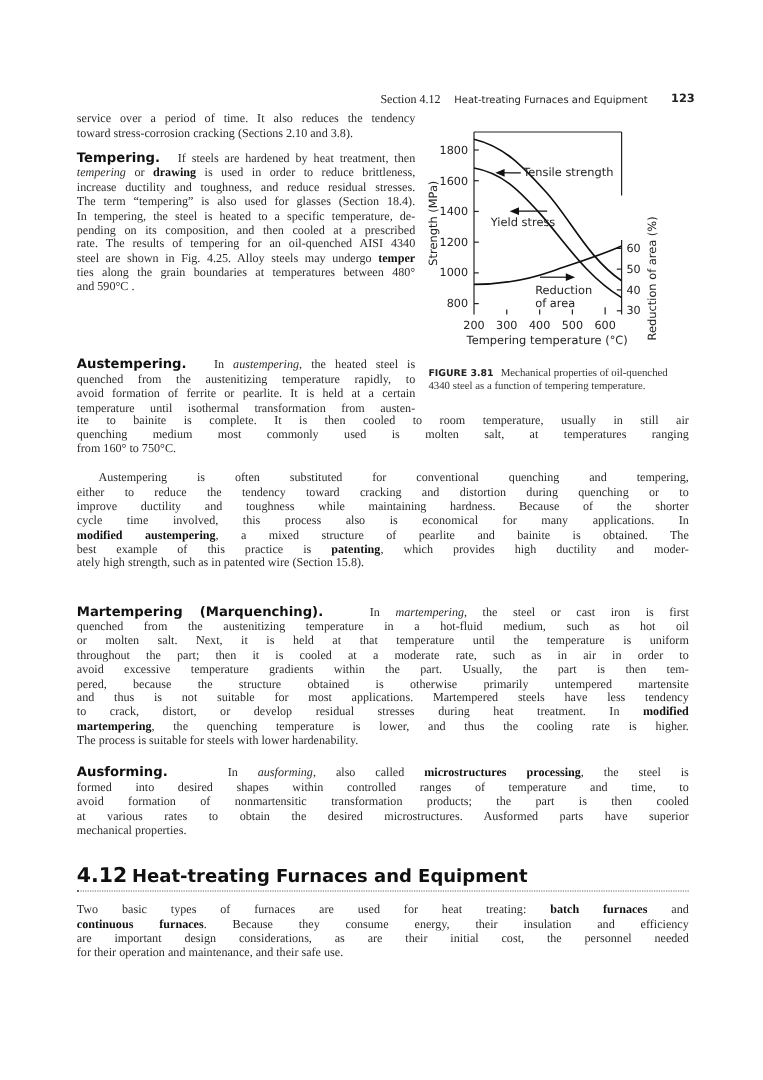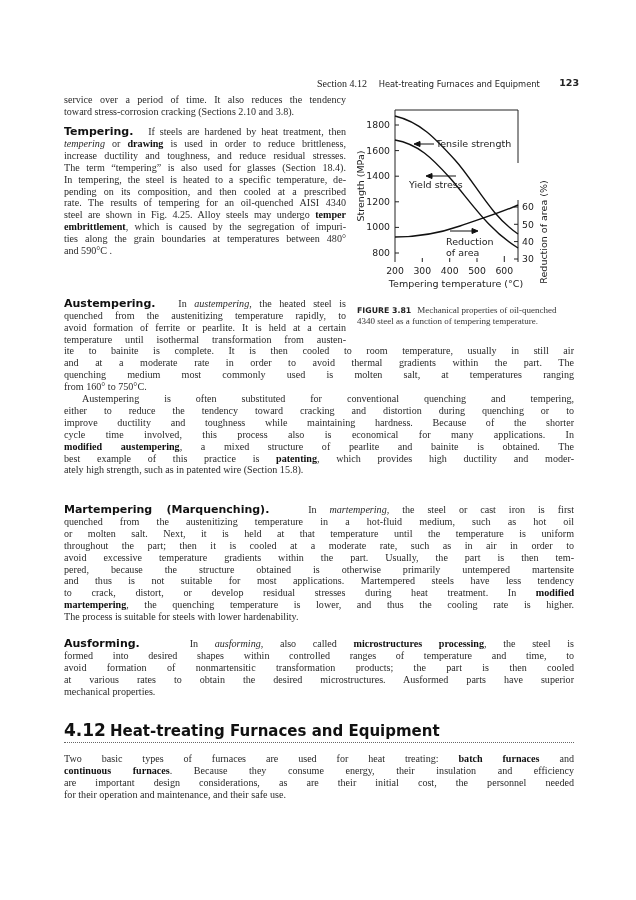--- a/index.html
+++ b/index.html
@@ -39,21 +39,20 @@
 
 <div class="abs para" style="top:126px; left:64px; width:282px;">
   <span class="line"><span class="head-run">Tempering.</span>&nbsp;&nbsp;&nbsp;<span>If steels are hardened by heat treatment, then</span></span>
   <span class="line"><i>tempering</i><span> or </span><b class="term">drawing</b><span> is used in order to reduce brittleness,</span></span>
   <span class="line">increase ductility and toughness, and reduce residual stresses.</span>
   <span class="line">The term “tempering” is also used for glasses (Section 18.4).</span>
   <span class="line">In tempering, the steel is heated to a specific temperature, de-</span>
   <span class="line">pending on its composition, and then cooled at a prescribed</span>
   <span class="line">rate. The results of tempering for an oil-quenched AISI 4340</span>
   <span class="line"><span>steel are shown in Fig. 4.25. Alloy steels may undergo </span><b class="term">temper</b></span>
-  <span class="line"><b class="term">embrittlement</b><span>, which is caused by the segregation of impuri-</span></span>
   <span class="line">ties along the grain boundaries at temperatures between 480°</span>
   <span class="line last">and 590°C .</span>
 </div>
 
 <div class="abs para" style="top:298px; left:64px; width:282px;">
   <span class="line"><span class="head-run">Austempering.</span>&nbsp;&nbsp;&nbsp;<span>In </span><i>austempering</i><span>, the heated steel is</span></span>
   <span class="line">quenched from the austenitizing temperature rapidly, to</span>
   <span class="line">avoid formation of ferrite or pearlite. It is held at a certain</span>
   <span class="line">temperature until isothermal transformation from austen-</span>
 </div>
@@ -133,21 +132,20 @@
   <text transform="translate(547,232) rotate(-90)" font-size="9.5" text-anchor="middle">Reduction of area (%)</text>
 </svg>
 
 <div class="abs fig-caption">
   <span class="lbl">FIGURE 3.81</span><span>Mechanical properties of oil-quenched</span><br>
   <span>4340 steel as a function of tempering temperature.</span>
 </div>
 
 <div class="abs para" style="top:345px; left:64px; width:510px;">
   <span class="line">ite to bainite is complete. It is then cooled to room temperature, usually in still air</span>
-  <span class="line">and at a moderate rate in order to avoid thermal gradients within the part. The</span>
   <span class="line">quenching medium most commonly used is molten salt, at temperatures ranging</span>
   <span class="line last">from 160° to 750°C.</span>
 </div>
 
 <div class="abs para" style="top:393px; left:64px; width:510px;">
   <span class="line" style="padding-left:18px; box-sizing:border-box;">Austempering is often substituted for conventional quenching and tempering,</span>
   <span class="line">either to reduce the tendency toward cracking and distortion during quenching or to</span>
   <span class="line">improve ductility and toughness while maintaining hardness. Because of the shorter</span>
   <span class="line">cycle time involved, this process also is economical for many applications. In</span>
   <span class="line"><b class="term">modified austempering</b><span>, a mixed structure of pearlite and bainite is obtained. The</span></span>

